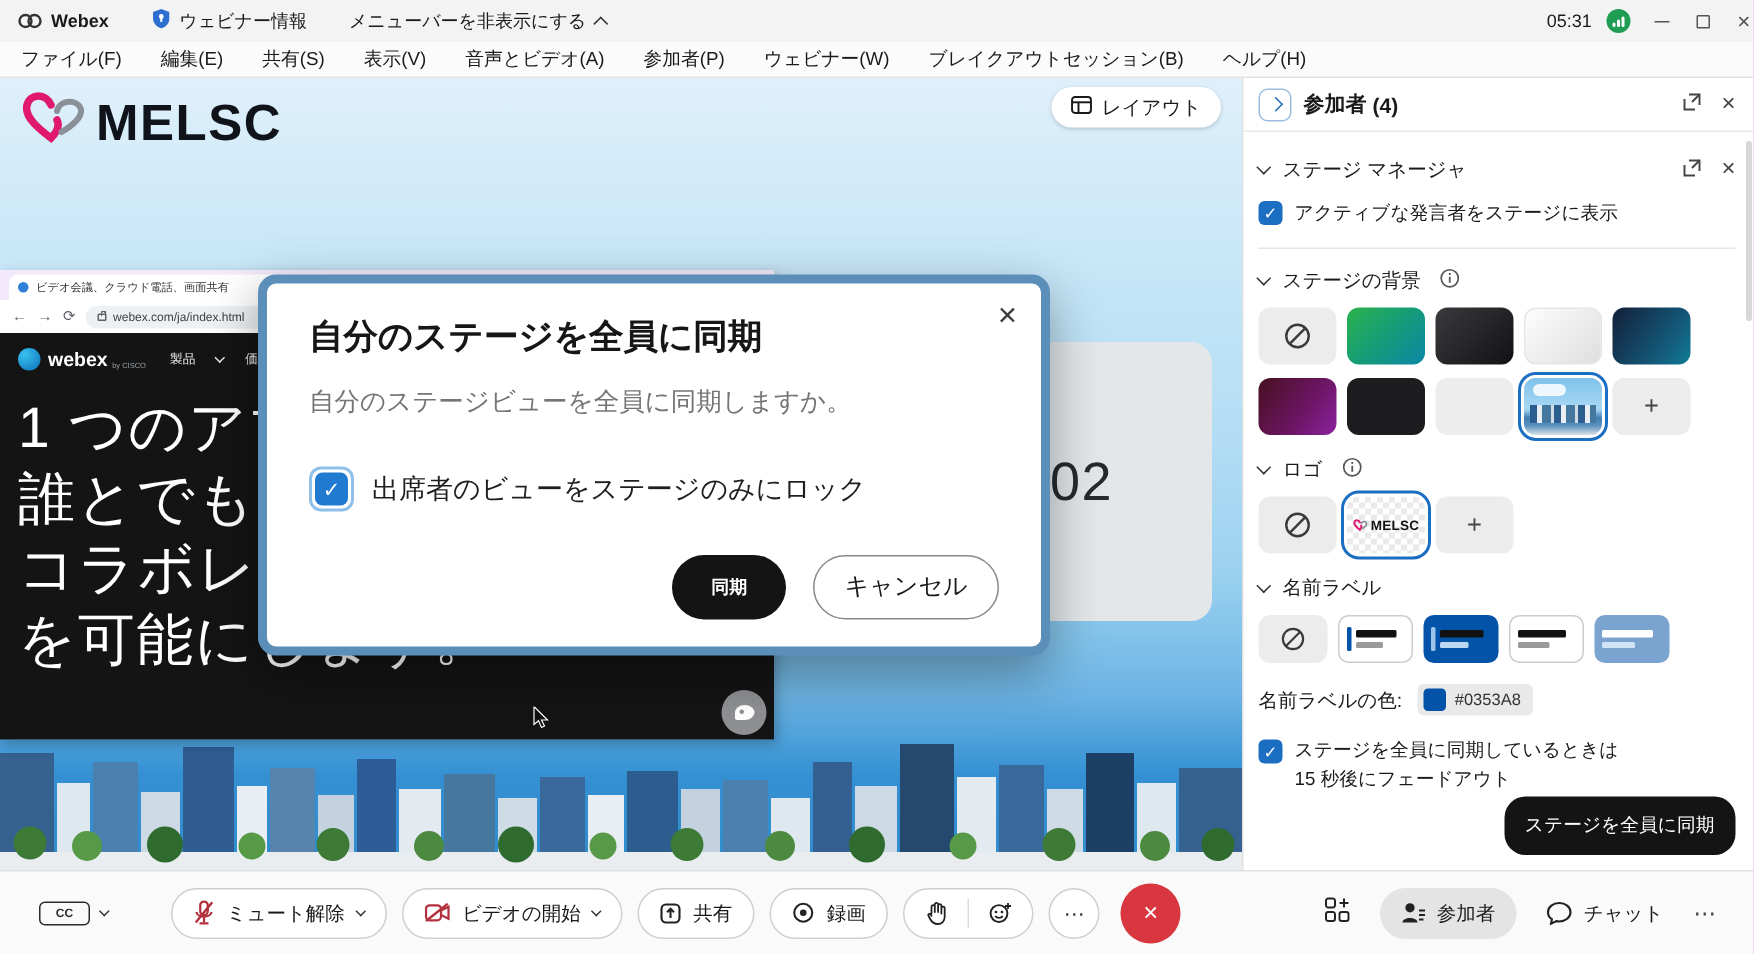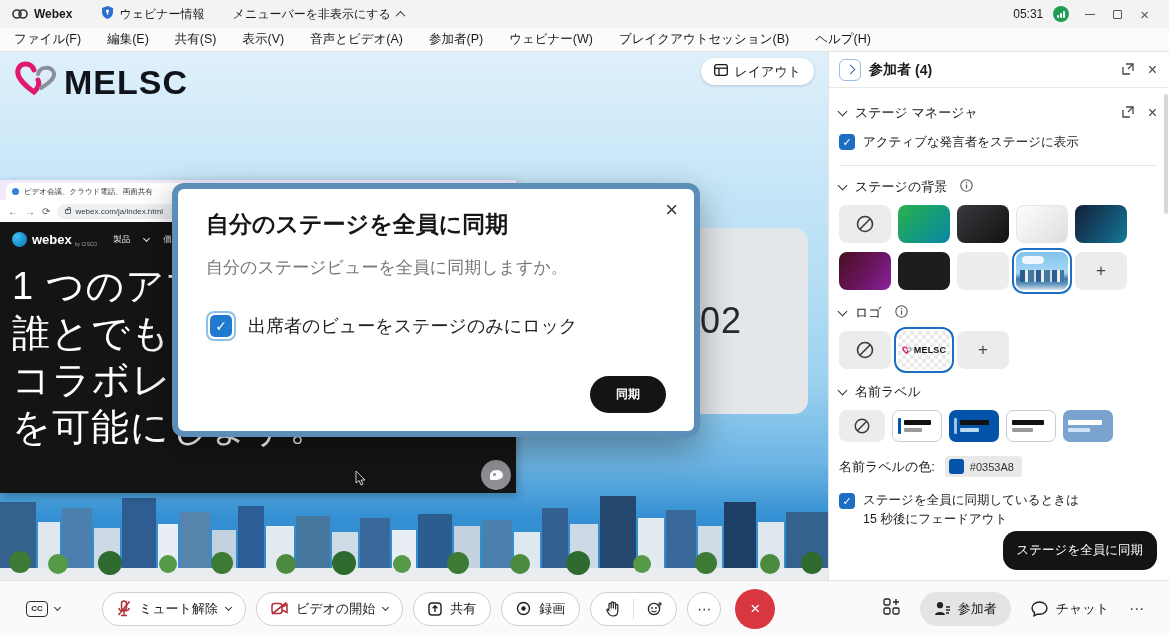--- a/index.html
+++ b/index.html
@@ -4,21 +4,21 @@
 <style>
   * { margin:0; padding:0; box-sizing:border-box; }
   html,body { width:1169px; height:636px; }
   body { font-family:"Liberation Sans","DejaVu Sans",sans-serif; color:#1a1a1a; background:#fff; overflow:hidden; }
   .app { position:relative; width:1169px; height:636px; background:#f0abfc; }
 
   
   .titlebar { position:absolute; left:0; top:0; width:1169px; height:28px; background:#f3f3f3; display:flex; align-items:center; font-size:12px; }
   .titlebar .seg { display:flex; align-items:center; gap:6px; margin-left:18px; }
   .webex-mark { display:inline-flex; }
-  .tb-right { margin-left:auto; display:flex; align-items:center; gap:10px; margin-right:20px; }
+  .tb-right { margin-left:auto; display:flex; align-items:center; gap:10px; margin-right:2px; }
   .conn-dot { width:16px; height:16px; border-radius:50%; background:#1f9d55; display:inline-flex; align-items:flex-end; justify-content:center; gap:1px; padding-bottom:4px; }
   .conn-dot i { display:block; width:2px; background:#fff; border-radius:1px; }
   .win-ctl { display:flex; align-items:center; gap:18px; margin-left:6px; color:#555; }
   .win-min { width:10px; height:1px; background:#555; display:inline-block; }
   .win-max { width:9px; height:9px; border:1px solid #555; display:inline-block; border-radius:1px; }
   .chev { display:inline-block; width:7px; height:7px; border-right:1.5px solid #333; border-bottom:1.5px solid #333; }
   .chev.up { transform:rotate(-135deg) translate(-1px,-1px); }
   .chev.down { transform:rotate(45deg); margin-top:-3px; }
   .chev.right { transform:rotate(-45deg); }
   .chev.small { width:5px; height:5px; }
@@ -125,21 +125,21 @@
   .color-chip { display:flex; align-items:center; gap:6px; background:#e9e9e9; border-radius:4px; padding:3px 8px 3px 4px; font-size:11px; color:#333; }
   .color-sw { width:15px; height:15px; border-radius:3px; background:#0353A8; }
   .fade-label { line-height:1.55; }
   .sync-row { margin-top:auto; display:flex; justify-content:flex-end; padding-bottom:2px; }
   .btn-pill-dark { background:#141414; color:#fff; border:none; border-radius:14px; height:39px; padding:0 14px; font-size:12.5px; cursor:pointer; font-family:inherit; }
   .scrollbar { position:absolute; right:1px; top:6px; width:4px; height:120px; background:#d7d7d7; border-radius:2px; }
 
   
   .toolbar { position:absolute; left:0; top:580px; width:1169px; height:56px; background:#fafafa; border-top:1px solid #e1e1e1; display:flex; align-items:center; padding:0 24px 0 26px; gap:10px; }
   .cc-group { display:flex; align-items:center; gap:7px; margin-right:32px; cursor:pointer; }
-  .cc-box { width:22px; height:16px; border:1.5px solid #2b2b2b; border-radius:4px; font-size:8px; font-weight:700; display:flex; align-items:center; justify-content:center; color:#2b2b2b; }
+  .cc-box { width:34px; height:16px; border:1.5px solid #2b2b2b; border-radius:4px; font-size:8px; font-weight:700; display:flex; align-items:center; justify-content:center; color:#2b2b2b; }
   .pill { height:34px; border:1px solid #cfcfcf; background:#fff; border-radius:17px; display:flex; align-items:center; gap:8px; padding:0 14px; font-size:13px; cursor:pointer; font-family:inherit; color:#1a1a1a; }
   .pill svg { flex:none; }
   .round { width:34px; height:34px; border:1px solid #cfcfcf; background:#fff; border-radius:50%; display:flex; align-items:center; justify-content:center; cursor:pointer; font-size:14px; color:#333; }
   .leave { width:40px; height:40px; border-radius:50%; background:#d8373f; border:none; color:#fff; font-size:17px; display:flex; align-items:center; justify-content:center; cursor:pointer; margin-left:4px; }
   .tb-rgroup { margin-left:auto; display:flex; align-items:center; gap:20px; }
   .flat-btn { display:flex; align-items:center; gap:8px; font-size:13px; cursor:pointer; background:none; border:none; font-family:inherit; color:#1a1a1a; }
   .flat-btn.active { background:#e4e4e4; border-radius:17px; height:34px; padding:0 14px; }
   .more-dots { font-size:15px; color:#444; letter-spacing:1px; cursor:pointer; }
   .hand-pill { gap:0; padding:0; }
   .hand-pill .half { display:flex; align-items:center; justify-content:center; width:42px; height:100%; }
@@ -329,20 +329,21 @@
       <div class="dlg-title">自分のステージを全員に同期</div>
       <div class="dlg-msg">自分のステージビューを全員に同期しますか。</div>
       <div class="dlg-check-row">
         <span class="big-check-wrap">
           <span class="big-check">✓</span>
         </span>
         <span class="dlg-check-label">出席者のビューをステージのみにロック</span>
       </div>
       <div class="dlg-btns">
         <button class="btn-dark">同期</button>
+        <button class="btn-light">キャンセル</button>
       </div>
     </div>
   </div>
 
   <div class="panel">
     <div class="panel-header">
       <span class="collapse-btn">
           <span class="chev right"></span>
         </span>
       <span class="panel-title">参加者</span>

